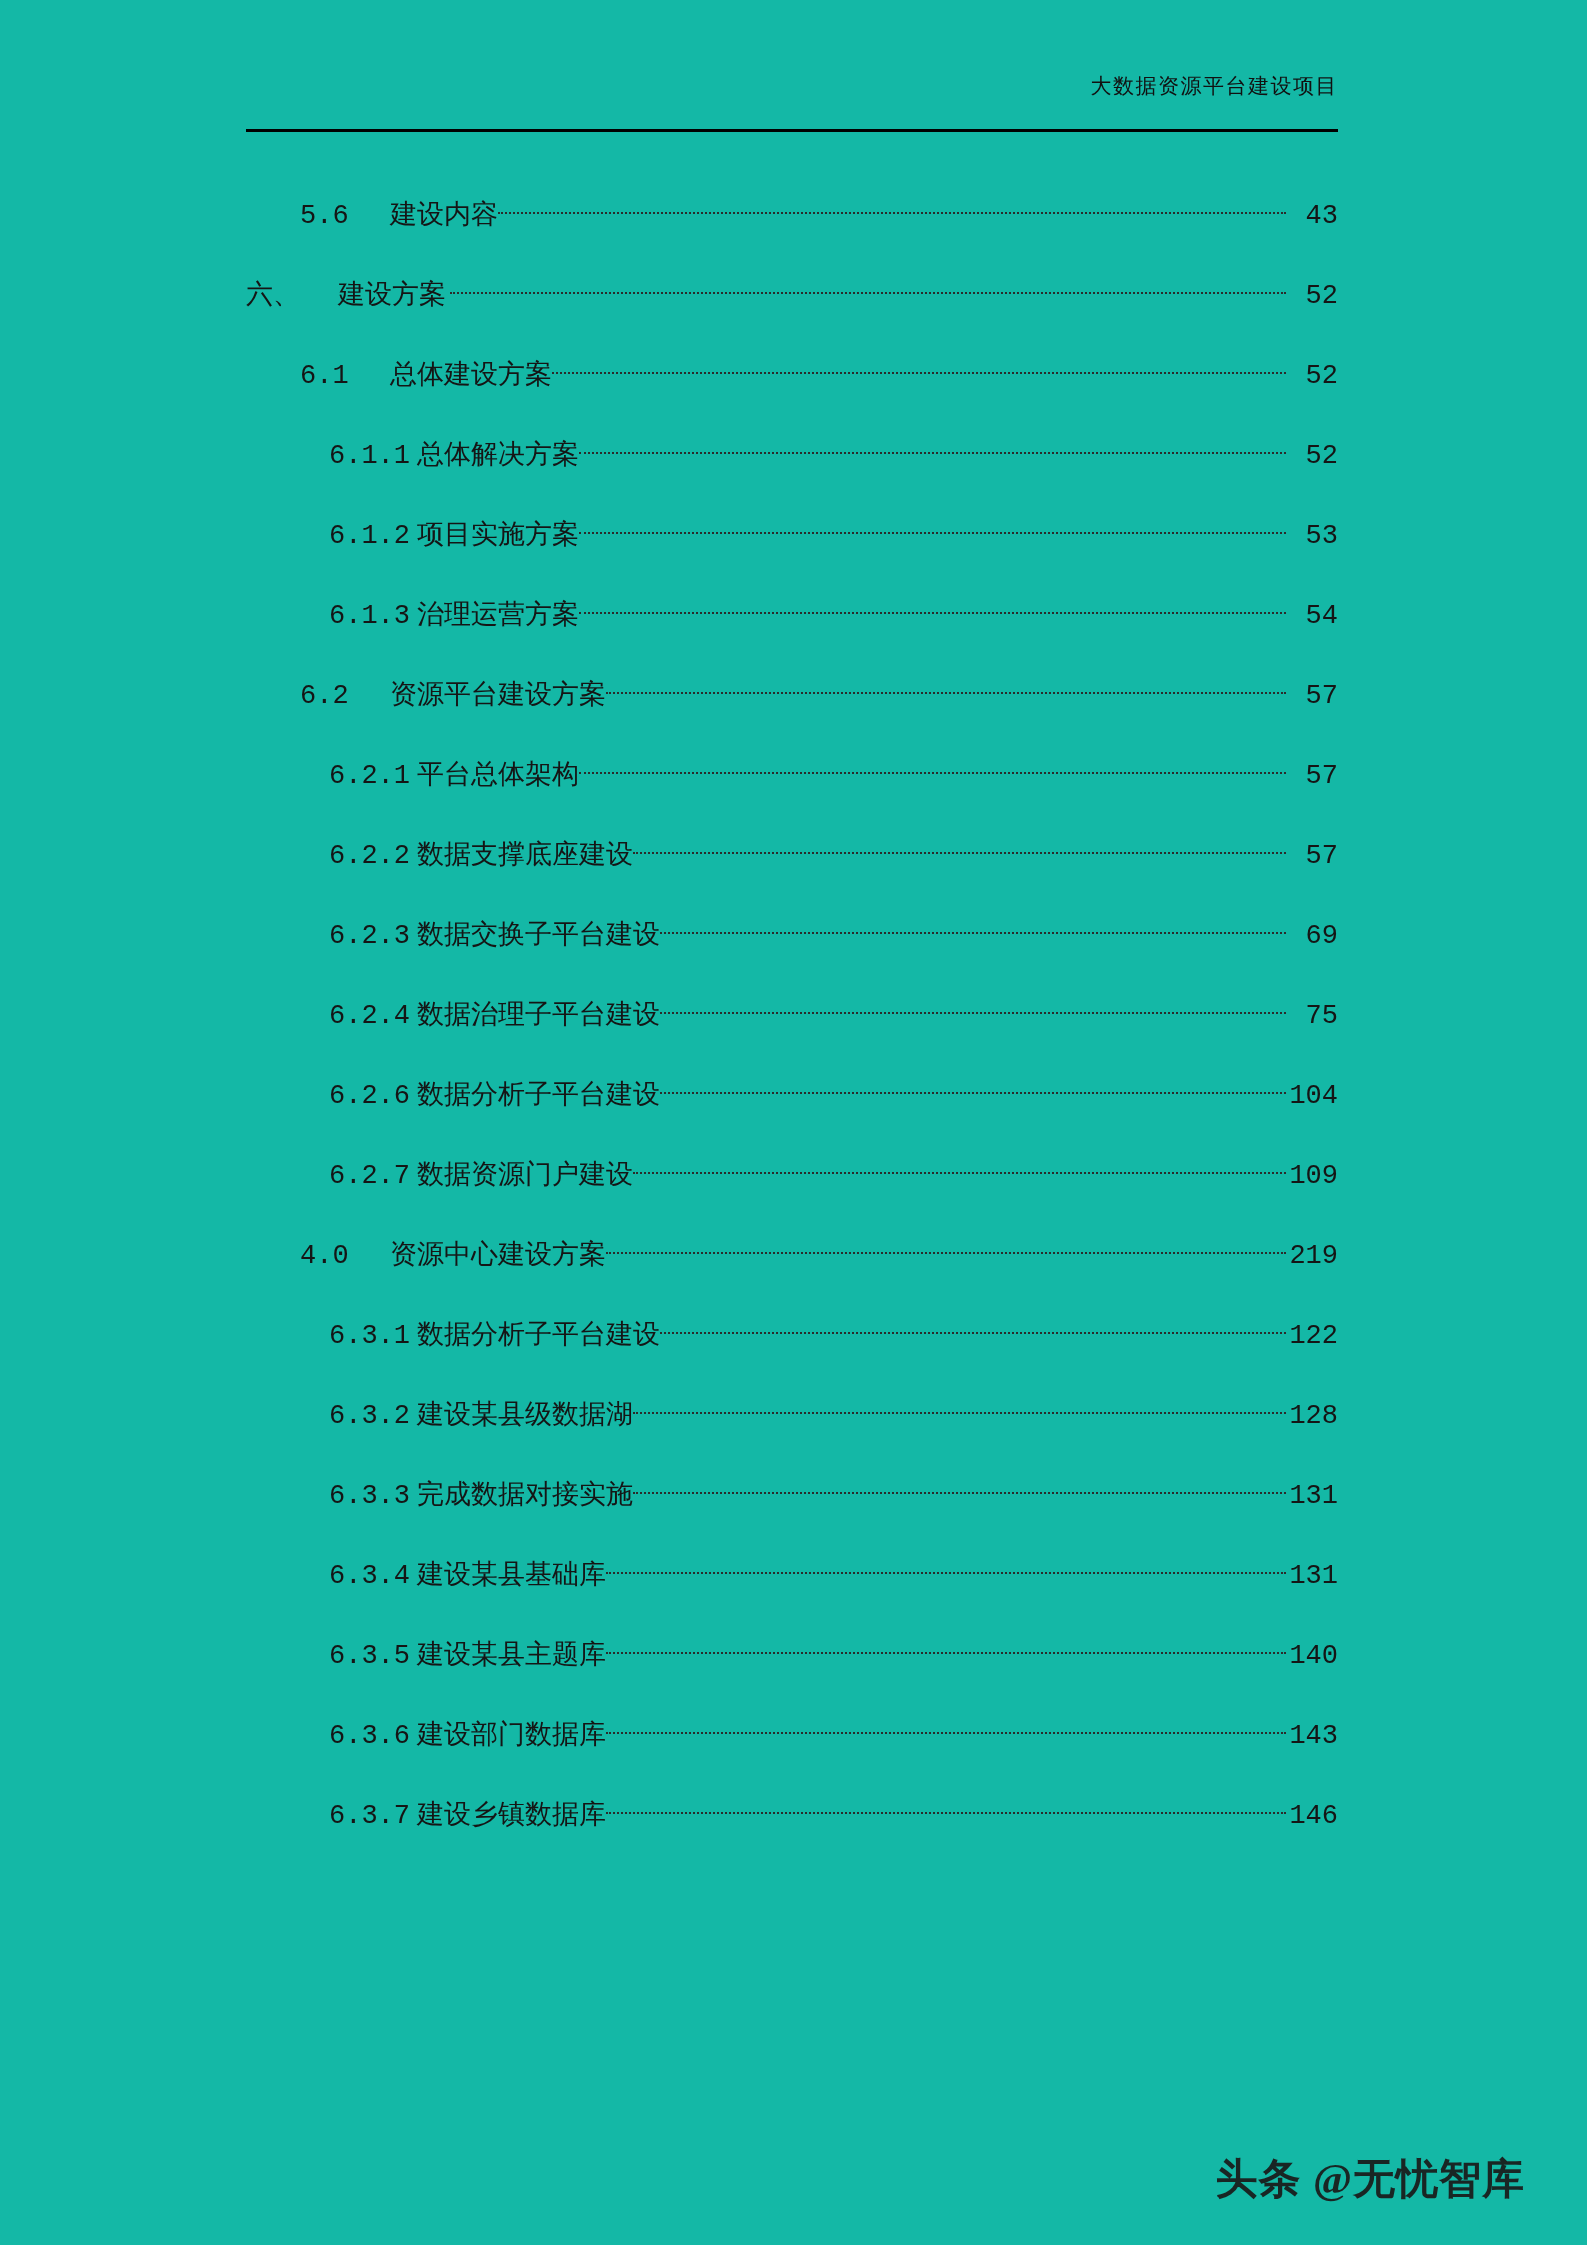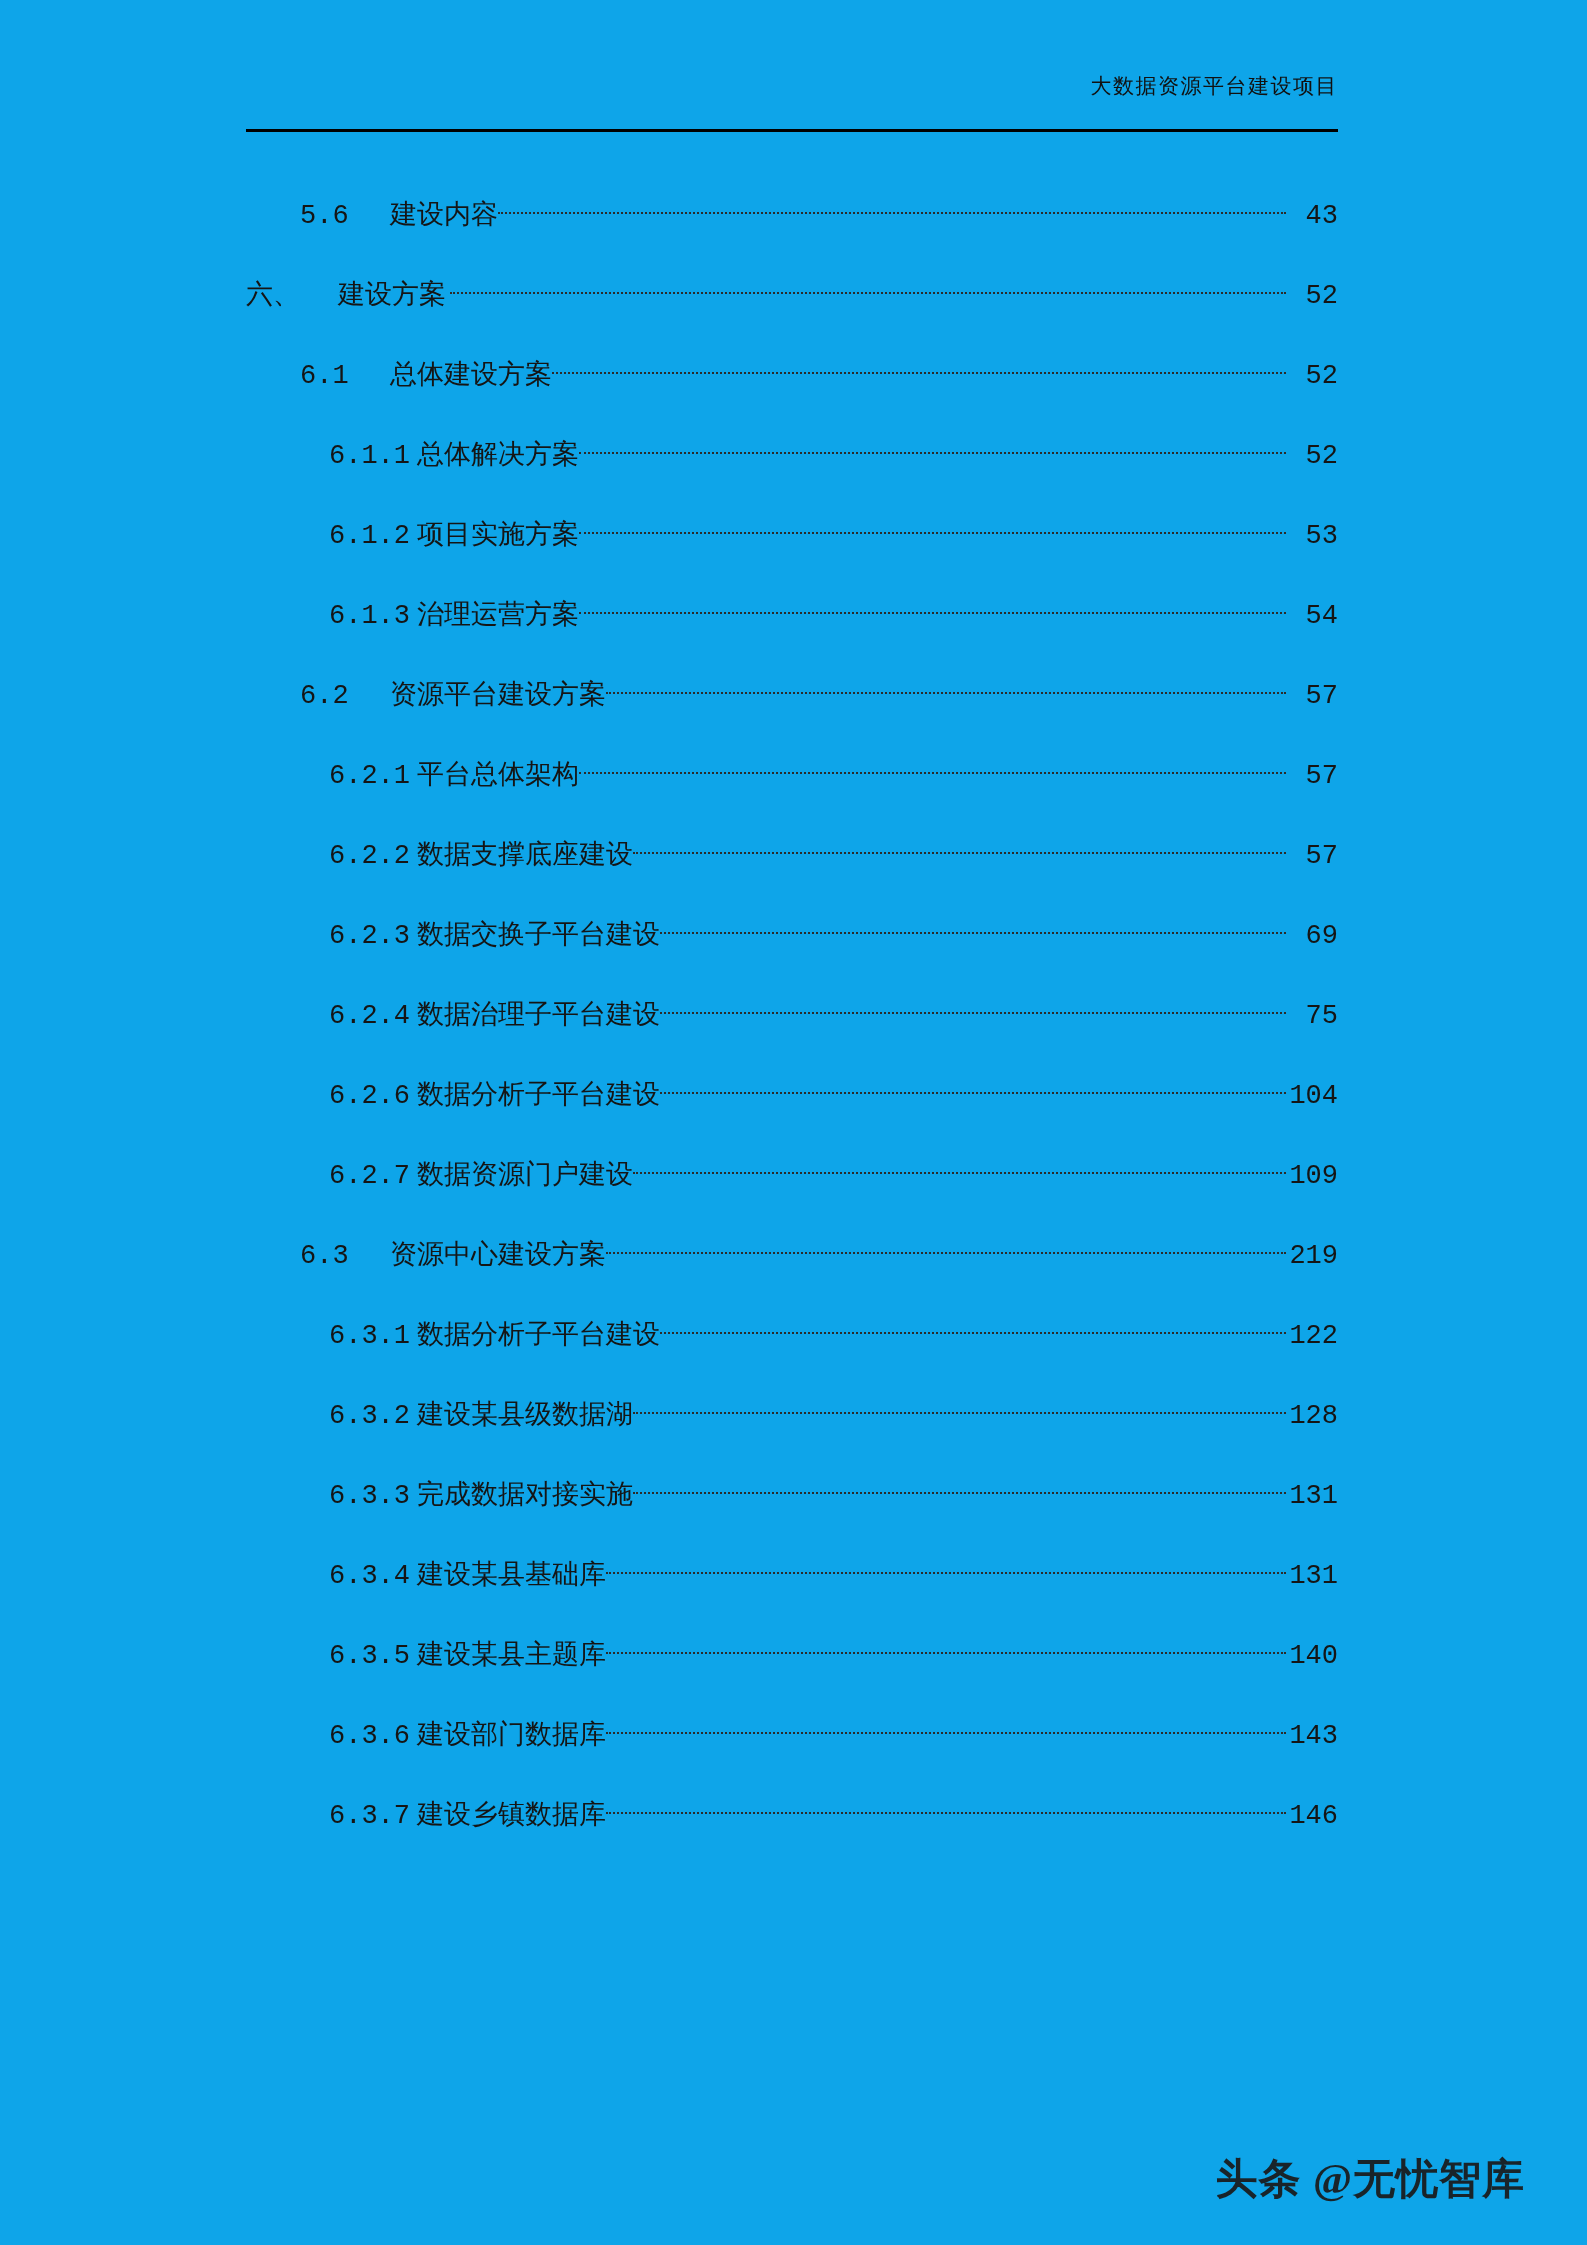--- a/index.html
+++ b/index.html
@@ -8,21 +8,21 @@
     background: #ffffff;
   }
   body {
     font-family: "Liberation Sans", "DejaVu Sans", sans-serif;
     color: #000000;
   }
   #page {
     position: relative;
     width: 1587px;
     height: 2245px;
-    background: #0ea5e9;
+    background: #14b8a6;
     overflow: hidden;
     box-sizing: border-box;
     padding-left: 16px;
   }
 
   
   .page-header {
     position: absolute;
     left: 246px;
     top: 74px;
@@ -208,21 +208,21 @@
         <span class="toc-leader"></span>
         <span class="toc-page">104</span>
       </div>
       <div class="toc-entry lvl-3">
         <span class="toc-num">6.2.7</span>
         <span class="toc-title">数据资源门户建设</span>
         <span class="toc-leader"></span>
         <span class="toc-page">109</span>
       </div>
       <div class="toc-entry lvl-2">
-        <span class="toc-num">6.3</span>
+        <span class="toc-num">4.0</span>
         <span class="toc-title">资源中心建设方案</span>
         <span class="toc-leader"></span>
         <span class="toc-page">219</span>
       </div>
       <div class="toc-entry lvl-3">
         <span class="toc-num">6.3.1</span>
         <span class="toc-title">数据分析子平台建设</span>
         <span class="toc-leader"></span>
         <span class="toc-page">122</span>
       </div>

